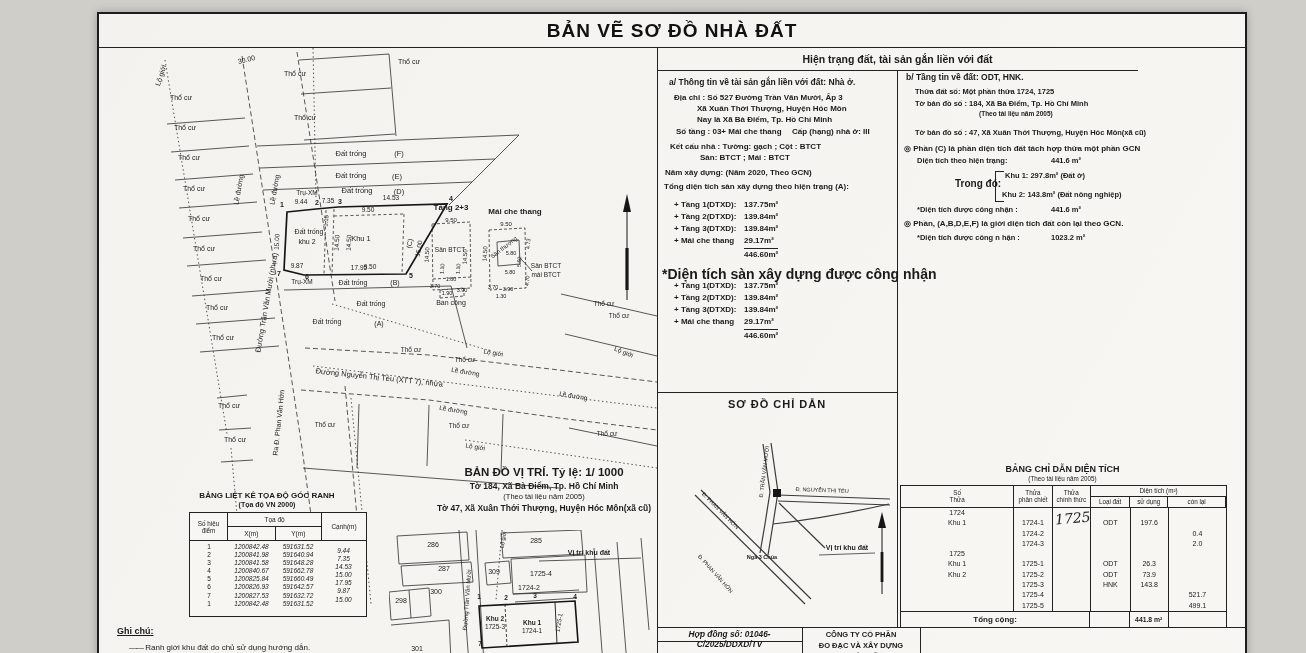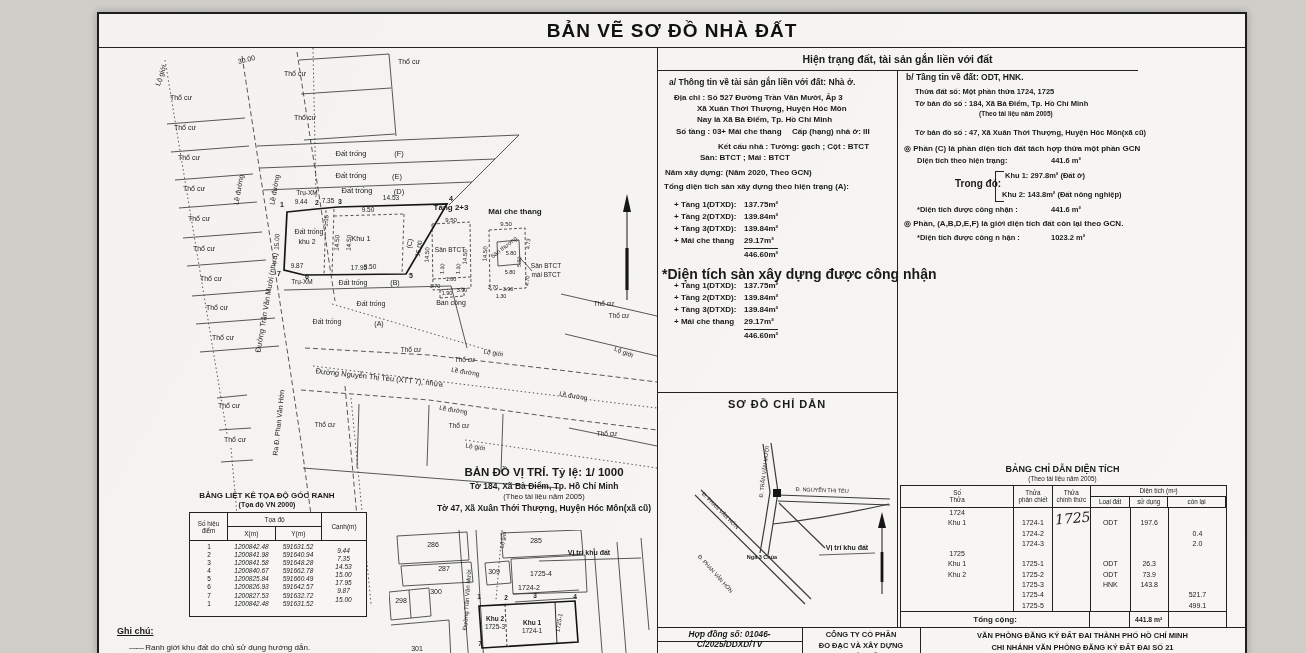--- a/index.html
+++ b/index.html
@@ -205,21 +205,21 @@
       </g>
   </svg>
 
   <div>
     <div class="t b" style="left:570px;top:63px;font-size:8.5px;">a/ Thông tin về tài sản gắn liền với đất:  Nhà ở.</div>
     <div class="t b" style="left:575px;top:79px;font-size:8px;">Địa chỉ : Số 527 Đường Trần Văn Mười, Ấp 3</div>
     <div class="t b" style="left:598px;top:90px;font-size:8px;">Xã Xuân Thới Thượng, Huyện Hóc Môn</div>
     <div class="t b" style="left:598px;top:101px;font-size:8px;">Nay là Xã Bà Điểm, Tp. Hồ Chí Minh</div>
     <div class="t b" style="left:577px;top:113px;font-size:8px;">Số tầng : 03+ Mái che thang</div>
     <div class="t b" style="left:693px;top:113px;font-size:8px;">Cấp (hạng) nhà ở: III</div>
-    <div class="t b" style="left:571px;top:128px;font-size:8px;margin-left:48px;">Kết cấu nhà : Tường:   gạch   ; Cột :   BTCT</div>
+    <div class="t b" style="left:571px;top:128px;font-size:8px;">Kết cấu nhà : Tường:   gạch   ; Cột :   BTCT</div>
     <div class="t b" style="left:601px;top:139px;font-size:8px;">Sàn:   BTCT   ; Mái :   BTCT</div>
     <div class="t b" style="left:566px;top:154px;font-size:8px;">Năm xây dựng:   (Năm 2020, Theo GCN)</div>
     <div class="t b" style="left:565px;top:168px;font-size:8px;">Tổng diện tích sàn xây dựng theo hiện trạng (A):</div>
     <div class="abs" id="a-cur" style="left:575px;top:186px;width:200px;">
         <div class="frow">
           <span class="fl">+ Tầng 1(DTXD):</span>
           <span>137.75m²</span>
         </div>
         <div class="frow">
           <span class="fl">+ Tầng 2(DTXD):</span>
@@ -552,17 +552,13 @@
 
   <div class="ftcell" style="left:558px;top:615px;width:145px;">
     <div class="b i" style="font-size:8.3px;">Hợp đồng số: 01046-C/2025/DDXD/TV</div>
 
   </div>
   <div class="ftcell" style="left:703px;top:616px;width:118px;">
     <div class="b" style="font-size:7.5px;">CÔNG TY CỔ PHẦN</div>
     <div class="b" style="font-size:7.5px;margin-top:2px;">ĐO ĐẠC VÀ XÂY DỰNG</div>
     <div class="b" style="font-size:7.5px;margin-top:2px;">THIÊN VŨ</div>
   </div>
-  <div class="ftcell" style="left:821px;top:617px;width:325px;">
-    <div class="b" style="font-size:7.5px;">VĂN PHÒNG ĐĂNG KÝ ĐẤT ĐAI THÀNH PHỐ HỒ CHÍ MINH</div>
-    <div class="b" style="font-size:7.5px;margin-top:3px;">CHI NHÁNH VĂN PHÒNG ĐĂNG KÝ ĐẤT ĐAI SỐ 21</div>
-  </div>
 </div>
 
 </body></html>

